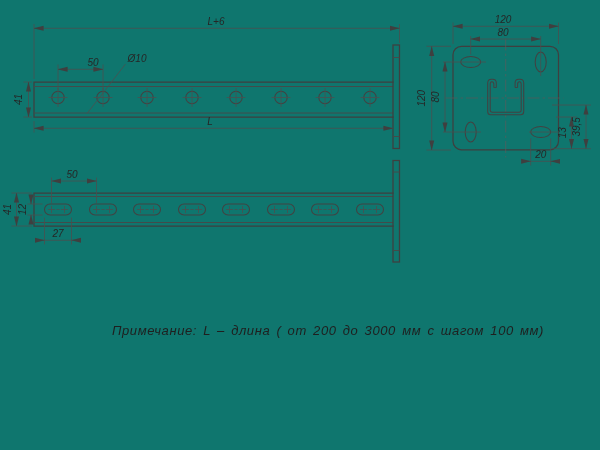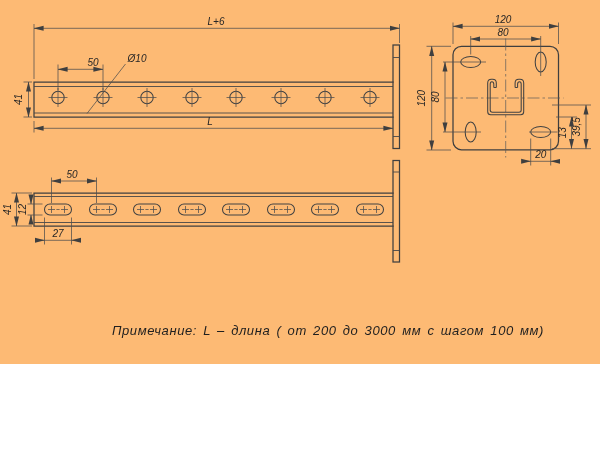--- a/index.html
+++ b/index.html
@@ -1,16 +1,16 @@
 <!DOCTYPE html>
 <html><head>
 <meta charset="utf-8">
 <style>
   html,body{margin:0;padding:0;background:#ffffff;}
-  #canvas{position:relative;width:600px;height:364px;background:#fdba74;overflow:hidden;
+  #canvas{position:relative;width:600px;height:450px;background:#0f766e;overflow:hidden;
           font-family:"Liberation Sans",sans-serif;}
   svg{position:absolute;left:0;top:0;}
   .ol{stroke:#3f3f3f;stroke-width:1.25;fill:none;stroke-linecap:square;}
   .tl{stroke:#474747;stroke-width:0.9;fill:none;}
   .tl2{stroke:#424242;stroke-width:1.05;fill:none;}
   .dl{stroke:#4e4e4e;stroke-width:0.75;fill:none;}
   .cl{stroke:#5a5a5a;stroke-width:0.7;fill:none;stroke-dasharray:12 3 2.5 3;}
   .dim-text{font:italic 10px "Liberation Sans",sans-serif;fill:#262626;}
   .note-text{font:italic 13px "Liberation Sans",sans-serif;fill:#1f1f1f;letter-spacing:0.6px;word-spacing:2px;}
   #arw path{fill:#3f3f3f;}

